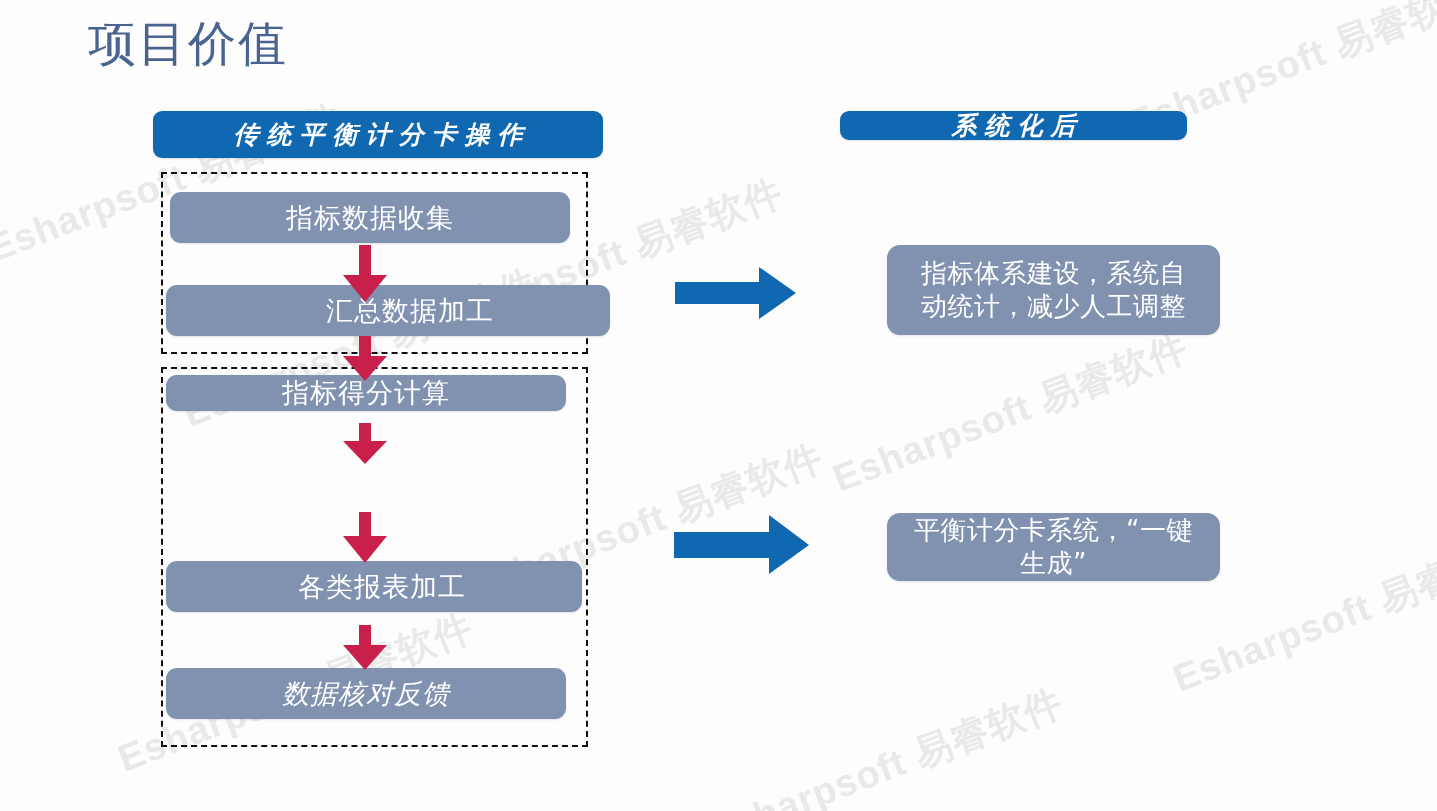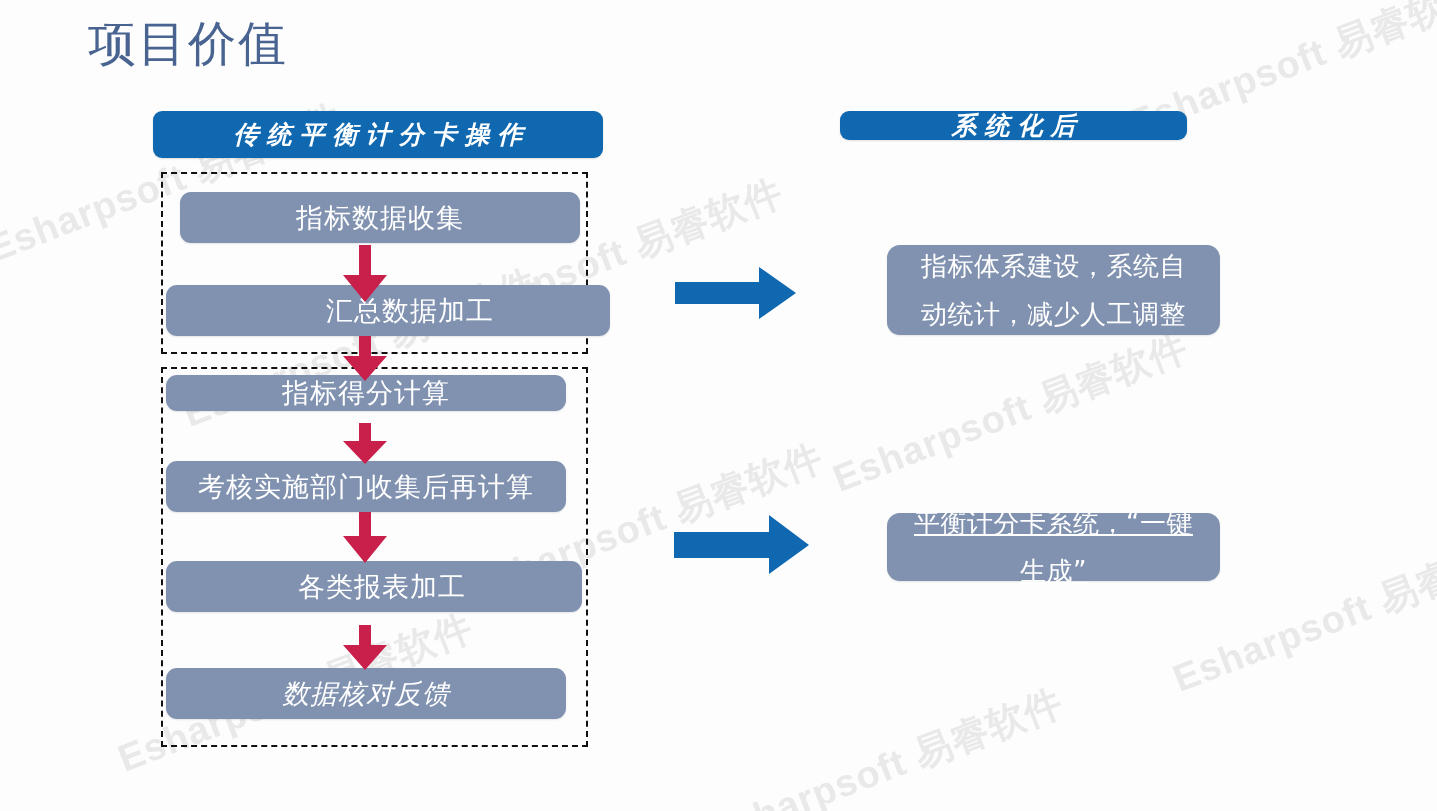--- a/index.html
+++ b/index.html
@@ -91,48 +91,48 @@
     display: flex;
     align-items: center;
     justify-content: center;
     font-size: 27px;
     letter-spacing: 1px;
     z-index: 4;
     font-family: "DejaVu Sans", "Liberation Sans", sans-serif;
     text-align: center;
     box-shadow: 0 1px 2px rgba(0,0,0,.10);
   }
-  #box-0 { left: 180px; top: 192px; width: 400px; height: 51px; }
+  #box-0 { left: 170px; top: 192px; width: 400px; height: 51px; }
   #box-1 { left: 166px; top: 285px; width: 400px; height: 51px; padding-left: 44px; }
   #box-2 { left: 166px; top: 375px; width: 400px; height: 36px; }
   #box-3 { left: 166px; top: 461px; width: 400px; height: 51px; }
   #box-4 { left: 166px; top: 561px; width: 400px; height: 51px; padding-left: 16px; }
   #box-5 { left: 166px; top: 668px; width: 400px; height: 51px; font-style: italic; }
 
   
   .rbox {
     position: absolute;
     background: #8092b0;
     border-radius: 13px;
     color: #ffffff;
     display: flex;
     align-items: center;
     justify-content: center;
     font-size: 26px;
-    line-height: 48px;
+    line-height: 33px;
     letter-spacing: 0.5px;
     z-index: 4;
     padding: 4px 22px;
     box-sizing: border-box;
     text-align: center;
     font-family: "DejaVu Sans", "Liberation Sans", sans-serif;
     box-shadow: 0 1px 2px rgba(0,0,0,.10);
   }
   #rbox-0 { left: 887px; top: 245px; width: 333px; height: 90px; }
-  #rbox-1 { left: 887px; top: 513px; width: 333px; height: 68px; text-decoration: underline; }
+  #rbox-1 { left: 887px; top: 513px; width: 333px; height: 68px; }
 
   
   .down-arrow {
     position: absolute;
     z-index: 6;
   }
 
   
   .right-arrow {
     position: absolute;
@@ -160,21 +160,20 @@
 
   <div class="pill" id="pill-left">传统平衡计分卡操作</div>
   <div class="pill" id="pill-right">系统化后</div>
 
   <div class="dash-group" id="group-collect"></div>
   <div class="dash-group" id="group-calc"></div>
 
   <div class="pbox" id="box-0">指标数据收集</div>
   <div class="pbox" id="box-1">汇总数据加工</div>
   <div class="pbox" id="box-2">指标得分计算</div>
-  <div class="pbox" id="box-3">考核实施部门收集后再计算</div>
   <div class="pbox" id="box-4">各类报表加工</div>
   <div class="pbox" id="box-5">数据核对反馈</div>
 
   <div class="down-arrow" style="left:339px; top:245px;">
     <svg width="52" height="58" viewBox="0 0 52 58" xmlns="http://www.w3.org/2000/svg">
       <polygon points="20,0 32,0 32,30 48,30 26,57 4,30 20,30" fill="#c8204a"></polygon>
     </svg>
   </div>
   <div class="down-arrow" style="left:339px; top:336px;">
     <svg width="52" height="46" viewBox="0 0 52 46" xmlns="http://www.w3.org/2000/svg">

